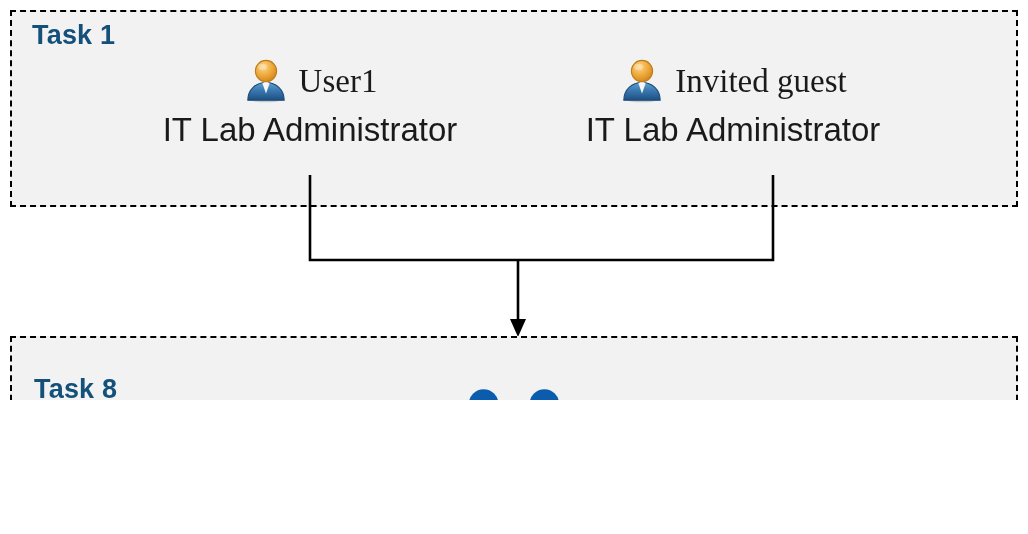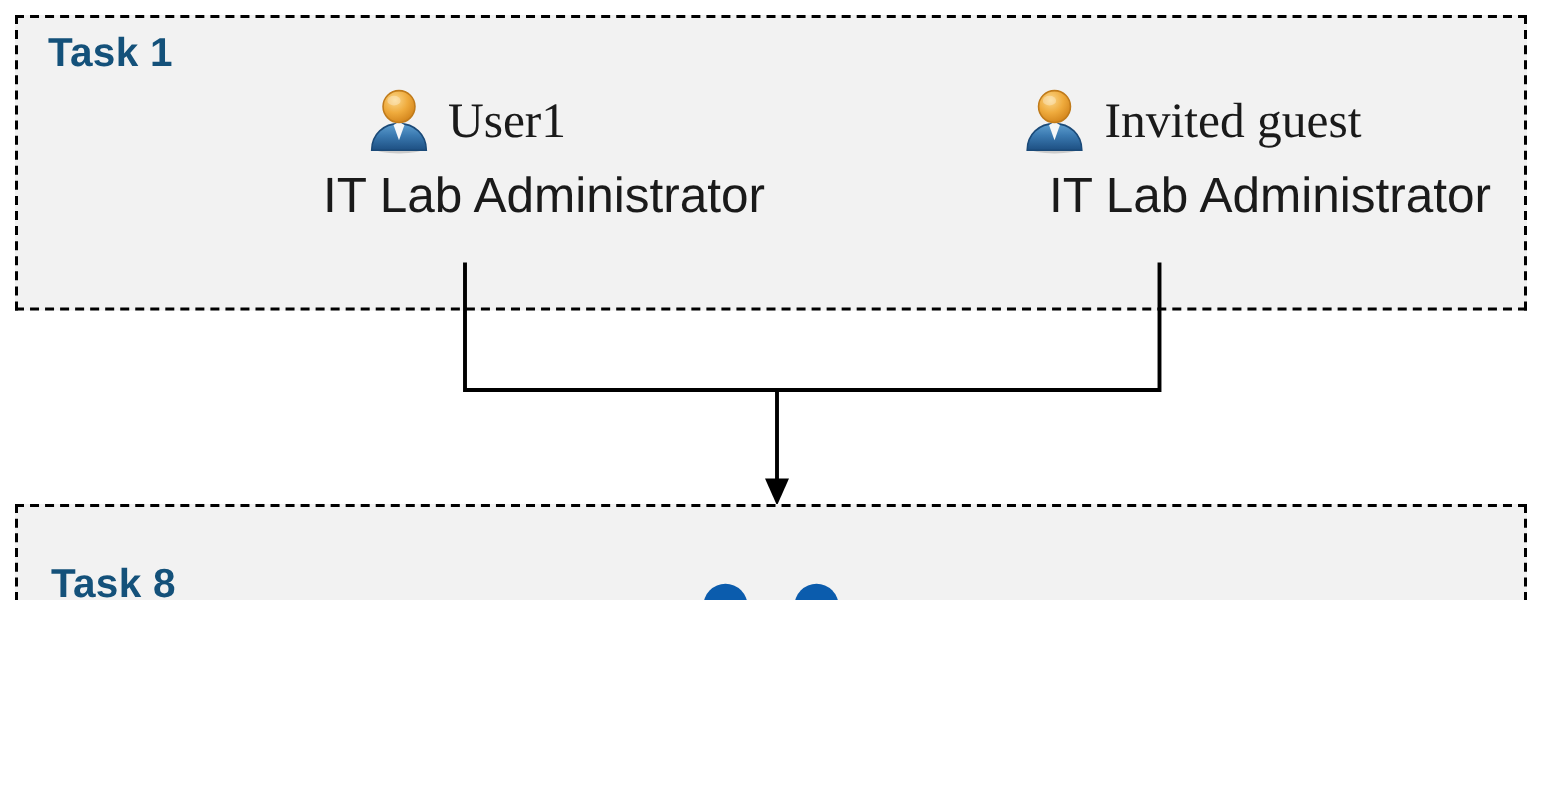--- a/index.html
+++ b/index.html
@@ -40,21 +40,21 @@
   }
   #task1-label { left: 32px; top: 20px; }
   #task2-label { left: 34px; top: 374px; }
 
   
   .person {
     position: absolute;
     text-align: center;
   }
   #person-user1   { left: 110px; top: 55px;  width: 400px; }
-  #person-guest   { left: 594px; top: 55px;  width: 400px; }
+  #person-guest   { left: 533px; top: 55px;  width: 400px; }
 
   .person-top {
     display: flex;
     align-items: center;
     justify-content: center;
     gap: 10px;
     height: 52px;
   }
   .person-name {
     font-family: Liberation Serif, serif;
@@ -63,21 +63,20 @@
     white-space: nowrap;
     line-height: 1;
   }
   .person-role {
     font-family: "Liberation Sans", sans-serif;
     font-size: 33px;
     color: #1a1a1a;
     white-space: nowrap;
     line-height: 1;
     margin-top: 6px;
-    text-align: right;
   }
 
   .avatar-icon { display: block; width: 46px; height: 46px; flex: 0 0 auto; }
 
   
   #group-row {
     position: absolute;
     left: 10px;
     top: 380px;
     width: 1008px;

